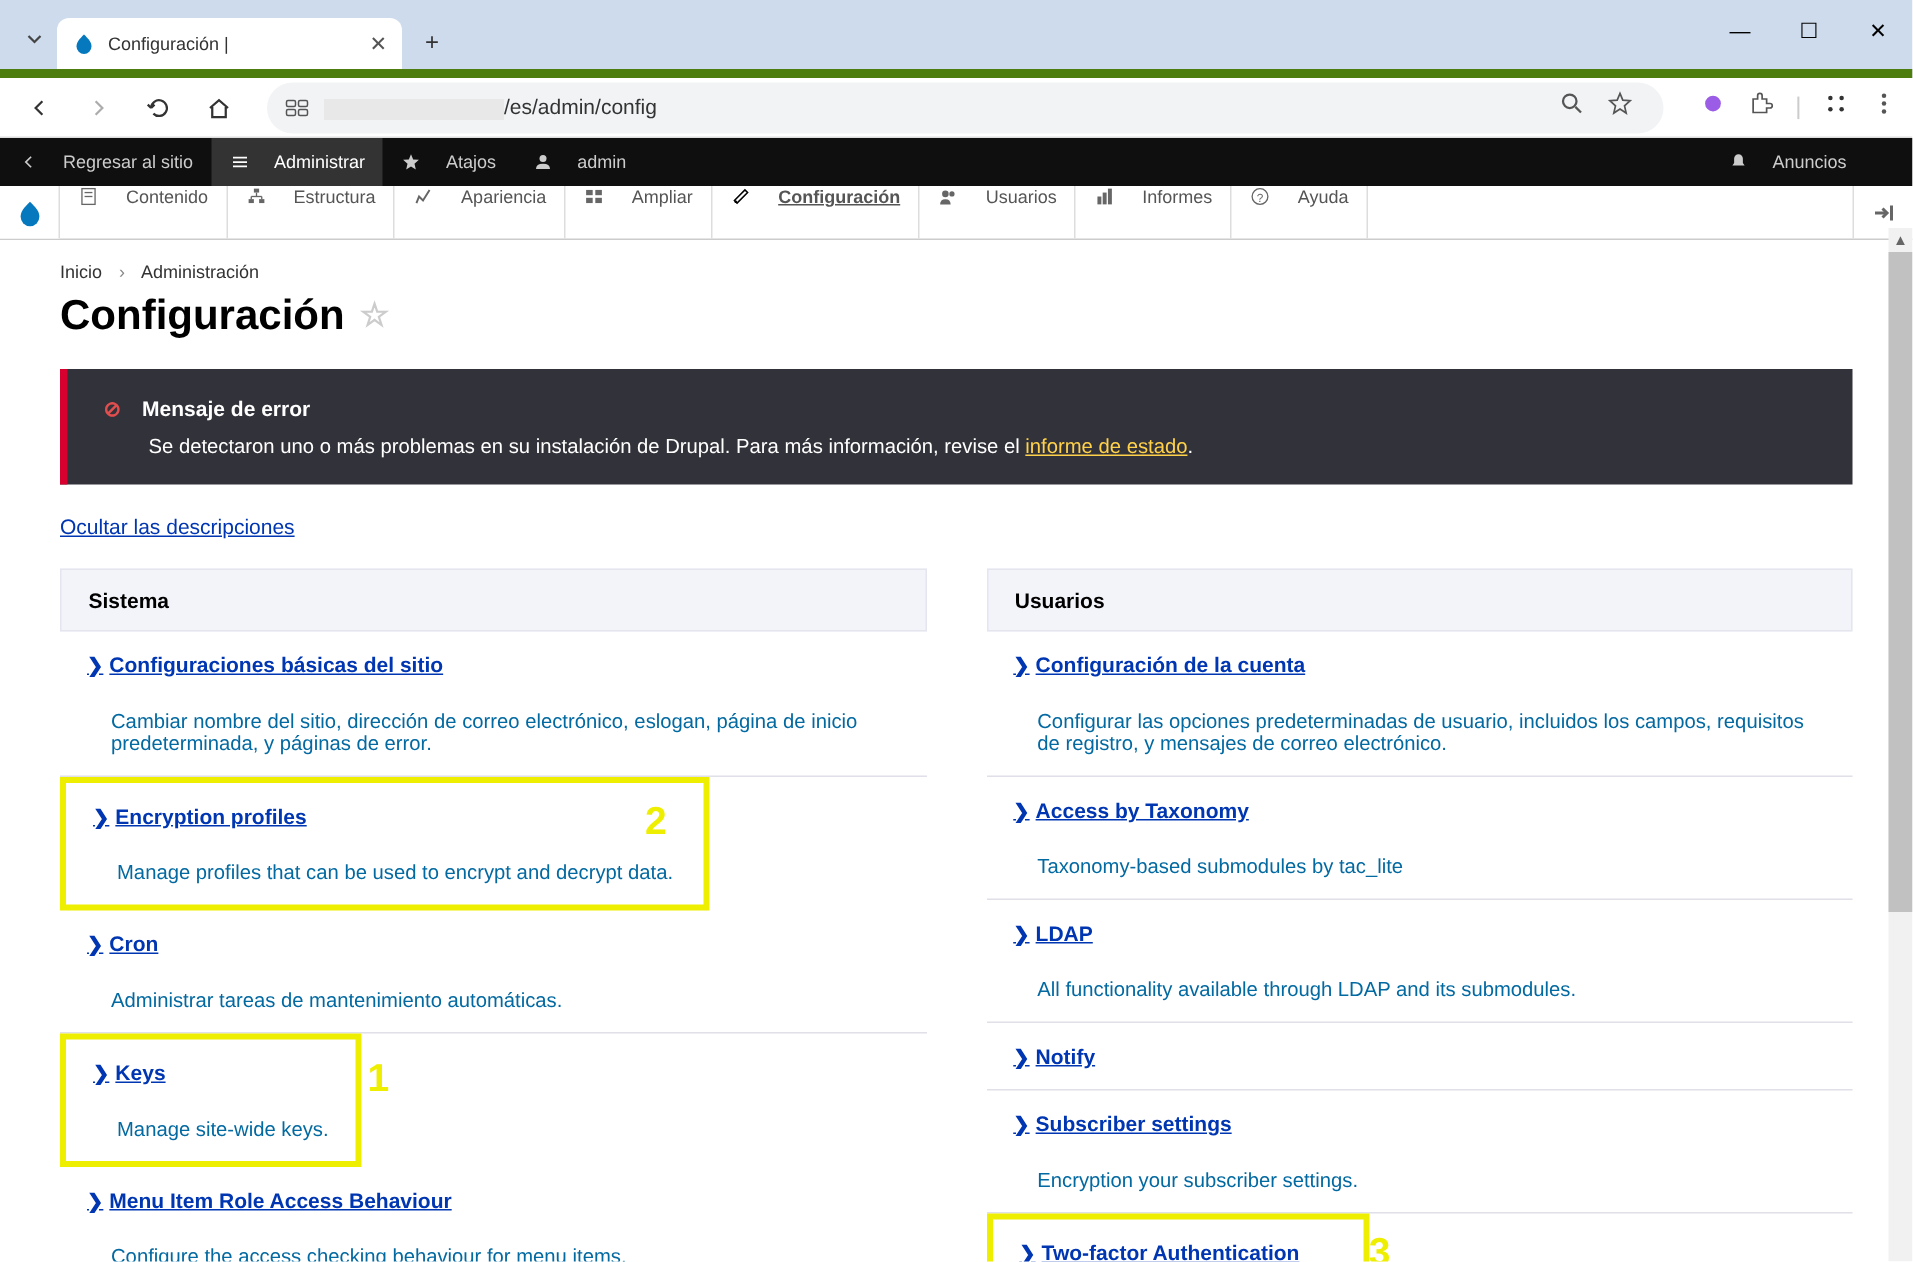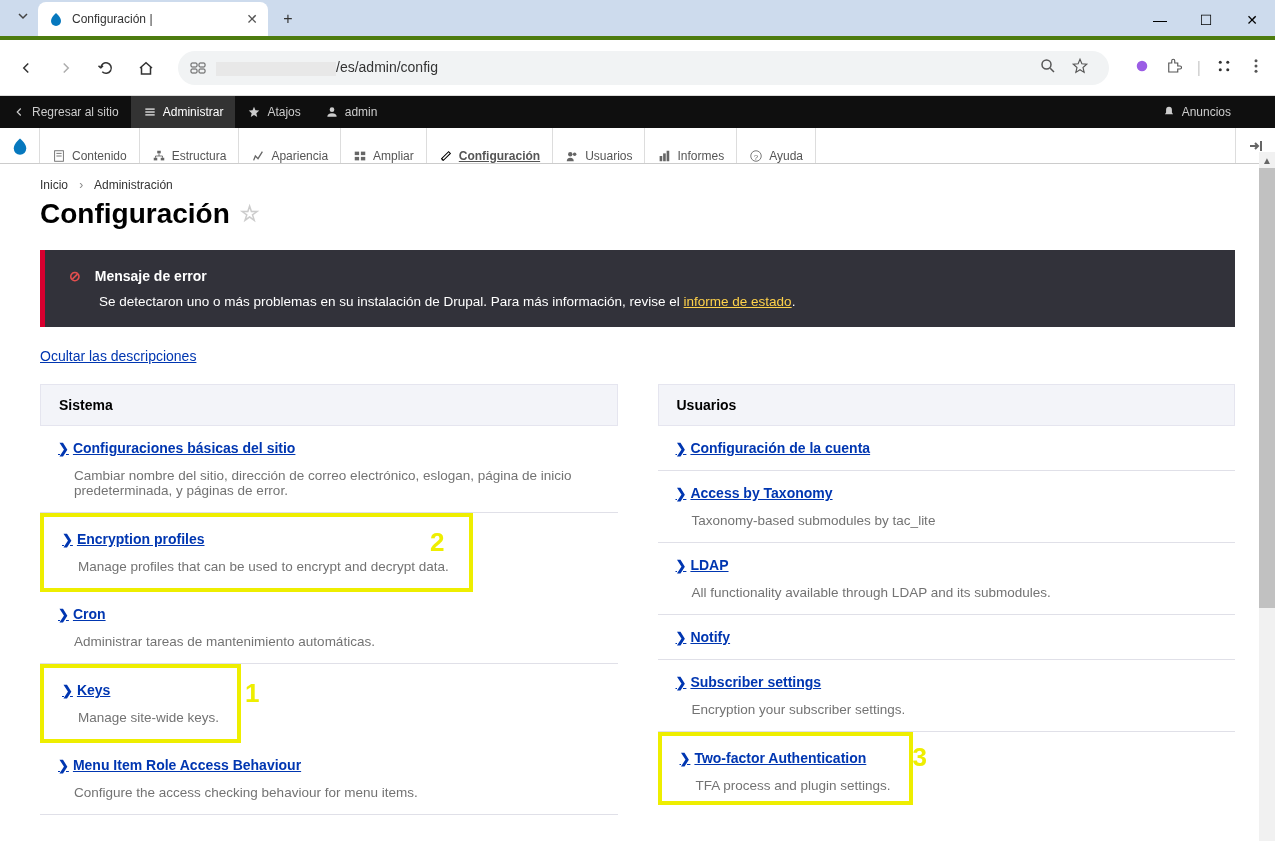--- a/index.html
+++ b/index.html
@@ -1,48 +1,48 @@
 <!DOCTYPE html>
 <html><head>
   <meta charset="utf-8">
   <style>
     * { margin: 0; padding: 0; box-sizing: border-box; font-family: -apple-system, BlinkMacSystemFont, "Segoe UI", Helvetica, Arial, sans-serif; }
     body { background: #fff; width: 1275px; height: 841px; overflow: hidden; position: relative; }
     
     
-    .browser-top { background: #cddbed; height: 40px; display: flex; align-items: flex-end; padding-left: 8px; border-bottom: 4px solid #4d7c0f; }
+    .browser-top { background: #cddbed; height: 52px; display: flex; align-items: flex-end; padding-left: 8px; border-bottom: 6px solid #4d7c0f; }
     .tab-dropdown { width: 30px; height: 30px; display: flex; align-items: center; justify-content: center; margin-bottom: 5px; }
     .browser-tab { background: #fff; height: 34px; width: 230px; border-radius: 8px 8px 0 0; display: flex; align-items: center; padding: 0 10px; gap: 8px; margin-bottom: 0; }
     .tab-favicon { width: 16px; height: 16px; }
     .tab-title { font-size: 12px; color: #333; flex: 1; white-space: nowrap; overflow: hidden; }
     .tab-close { font-size: 14px; color: #555; cursor: pointer; }
     .new-tab { width: 28px; height: 28px; display: flex; align-items: center; justify-content: center; font-size: 16px; color: #333; margin-left: 6px; margin-bottom: 3px; }
     .window-controls { position: absolute; right: 0; top: 0; display: flex; height: 40px; }
     .win-btn { width: 46px; display: flex; align-items: center; justify-content: center; font-size: 14px; }
     
-    .browser-toolbar { height: 56px; background: #fff; display: flex; align-items: center; padding: 0 10px; gap: 8px; border-bottom: 1px solid #ddd; }
+    .browser-toolbar { height: 40px; background: #fff; display: flex; align-items: center; padding: 0 10px; gap: 8px; border-bottom: 1px solid #ddd; }
     .nav-btn { width: 32px; height: 32px; display: flex; align-items: center; justify-content: center; border-radius: 50%; }
     .nav-btn svg { width: 18px; height: 18px; }
     .url-bar { flex: 1; height: 34px; background: #f1f3f4; border-radius: 17px; display: flex; align-items: center; padding: 0 12px; gap: 10px; margin: 0 8px; }
     .url-prefix { width: 16px; height: 16px; display: flex; align-items: center; justify-content: center; }
     .url-text { font-size: 14px; color: #333; }
     .url-redacted { display: inline-block; width: 120px; height: 14px; background: #e8e8e8; vertical-align: middle; }
     .url-icons { display: flex; gap: 14px; align-items: center; margin-right: 8px; }
     .ext-icons { display: flex; gap: 14px; align-items: center; padding-left: 8px; }
     
     
     .drupal-toolbar { height: 32px; background: #0f0f0f; display: flex; align-items: center; color: #ccc; font-size: 12px; }
-    .toolbar-item { display: flex; align-items: center; gap: 6px; padding: 0 12px; height: 100%; cursor: pointer; }
+    .toolbar-item { display: flex; align-items: center; gap: 16px; padding: 0 12px; height: 100%; cursor: pointer; }
     .toolbar-item.active { background: #333; color: #fff; }
     .toolbar-right { margin-left: auto; display: flex; align-items: center; padding-right: 32px; }
     
     
     .drupal-menu { height: 36px; background: #fff; border-bottom: 1px solid #ccc; display: flex; align-items: stretch; font-size: 12px; }
     .drupal-logo { width: 40px; display: flex; align-items: center; justify-content: center; background: #fff; border-right: 1px solid #ddd; }
-    .menu-item { display: flex; align-items: flex-end; gap: 6px; padding: 0 12px; border-right: 1px solid #ddd; color: #555; cursor: pointer; }
+    .menu-item { display: flex; align-items: flex-start; gap: 18px; padding: 0 12px; border-right: 1px solid #ddd; color: #555; cursor: pointer; }
     .menu-item.active { font-weight: bold; }
     .menu-item.active .menu-label { text-decoration: underline; }
     .menu-icon { width: 14px; height: 14px; }
     .menu-collapse { margin-left: auto; width: 40px; display: flex; align-items: center; justify-content: center; border-left: 1px solid #ddd; }
     
     
     .breadcrumb-area { padding: 14px 40px 0; font-size: 12px; color: #333; }
     .breadcrumb-area span.sep { margin: 0 8px; color: #888; }
     
     
@@ -59,21 +59,21 @@
     
     .hide-desc { color: #0036b1; font-size: 14px; display: inline-block; margin-bottom: 20px; }
     
     
     .panels { display: flex; gap: 40px; }
     .panel-col { flex: 1; }
     .panel-header { background: #f3f4f9; padding: 12px 18px; font-weight: bold; font-size: 14px; border: 1px solid #e5e5ef; }
     .config-item { padding: 14px 18px; border-bottom: 1px solid #e0e0e8; }
     .config-link { color: #0036b1; font-weight: bold; font-size: 14px; display: flex; align-items: center; gap: 4px; }
     .config-link .chev { color: #0036b1; font-size: 13px; }
-    .config-desc { color: #737373; font-size: 13.5px; margin-top: 12px; padding-left: 16px; }
+    .config-desc { color: #0369a1; font-size: 13.5px; margin-top: 22px; padding-left: 16px; }
     
     .highlight-box { border: 4px solid #eeee00; }
     .highlight-num { color: #eeee00; font-weight: bold; font-size: 26px; position: absolute; }
     
     .scrollbar { position: absolute; right: 0; top: 152px; width: 16px; height: 689px; background: #f1f1f1; }
     .scroll-thumb { width: 16px; height: 440px; background: #c1c1c1; }
     .scroll-arrow { width: 16px; height: 16px; display: flex; align-items: center; justify-content: center; font-size: 10px; color: #666; }
   </style>
 </head>
 <body>
@@ -361,20 +361,21 @@
     </div>
 
     <div class="panel-col">
       <div class="panel-header">Usuarios</div>
 
       <div class="config-item">
         <a href="#" class="config-link">
             <span class="chev">❯</span> 
             <span>Configuración de la cuenta</span>
           </a>
+        <div class="config-desc">Configurar las opciones predeterminadas de usuario, incluidos los campos, requisitos de registro, y mensajes de correo electrónico.</div>
       </div>
 
       <div class="config-item">
         <a href="#" class="config-link">
             <span class="chev">❯</span> 
             <span>Access by Taxonomy</span>
           </a>
         <div class="config-desc">Taxonomy-based submodules by tac_lite</div>
       </div>
 

